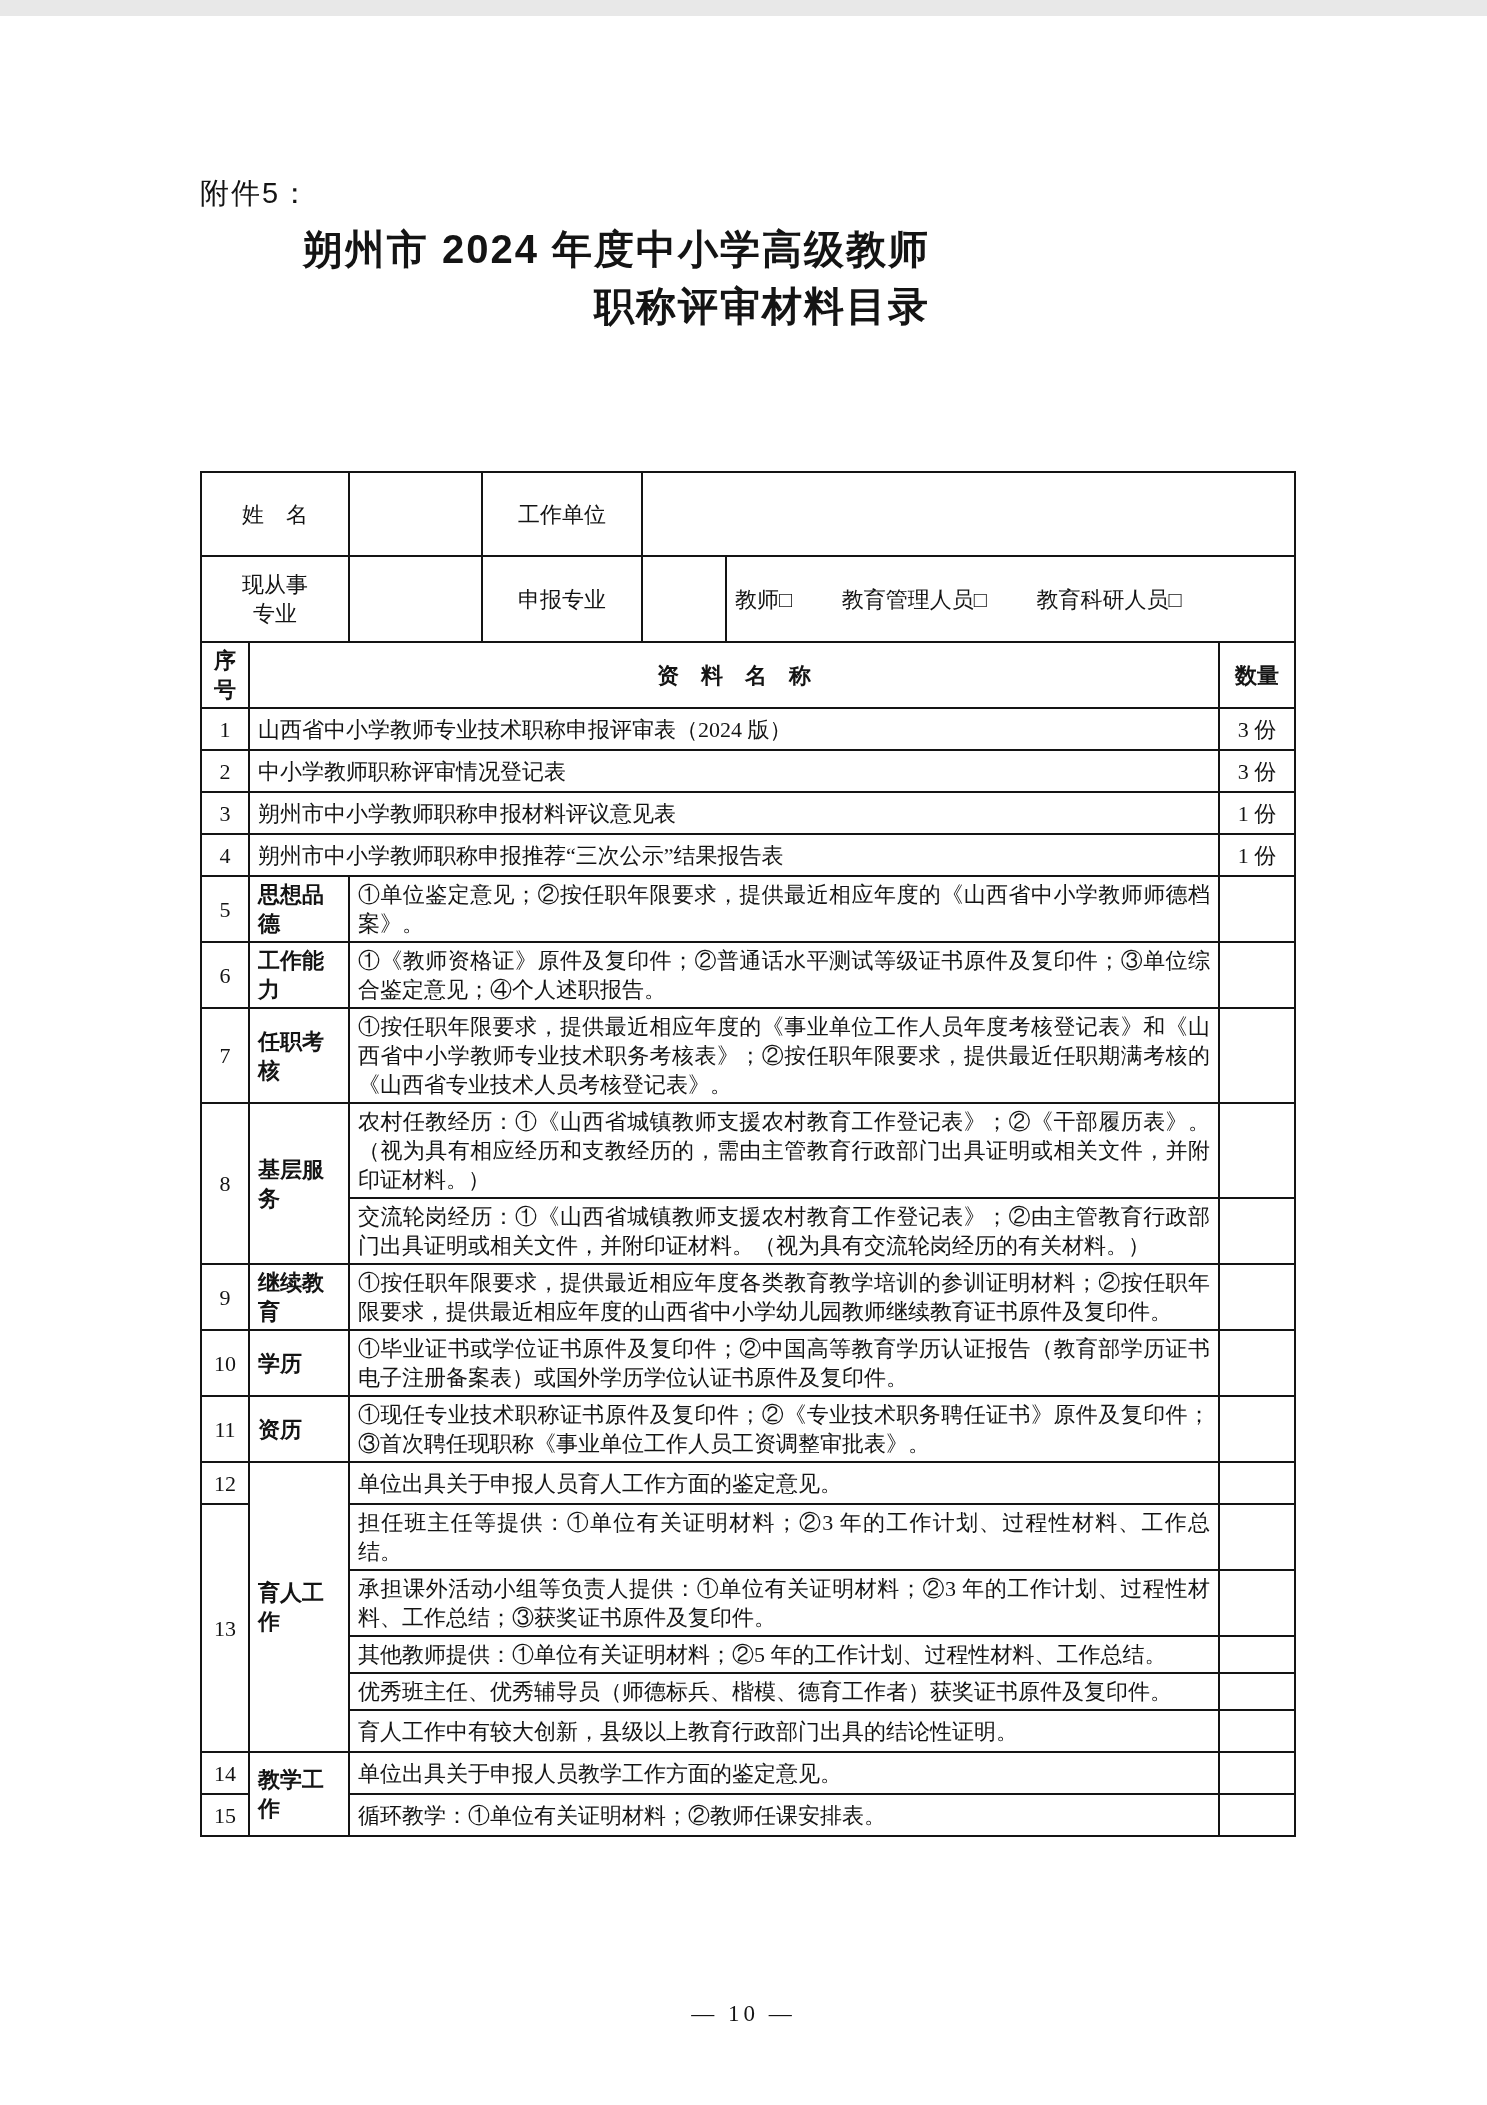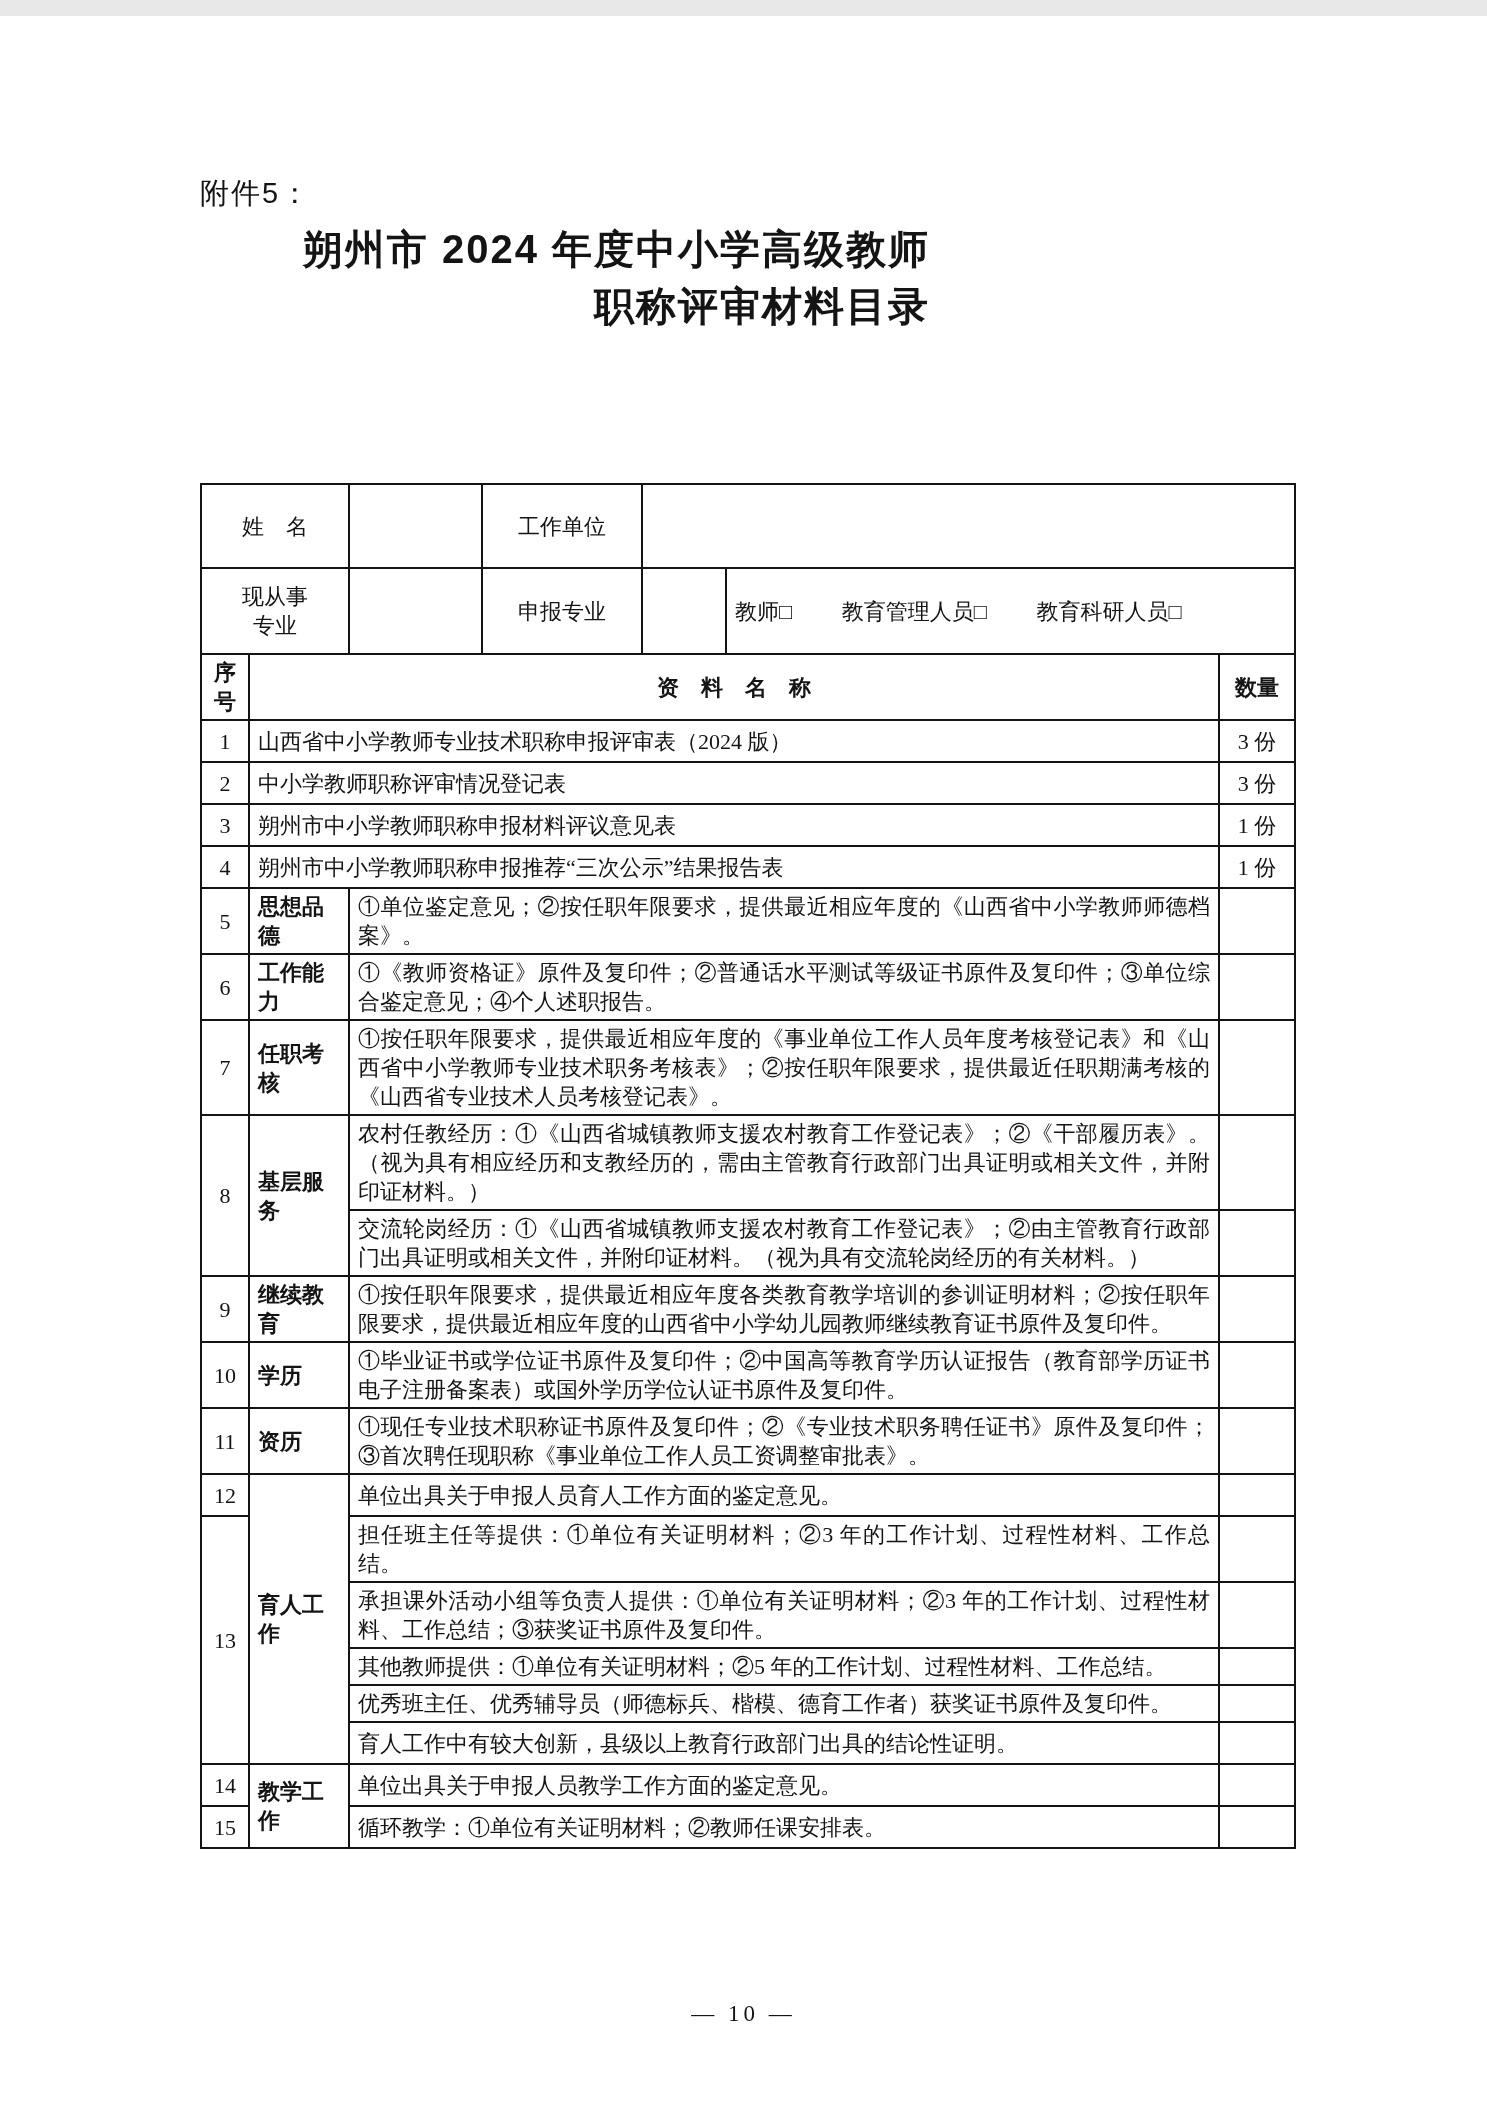--- a/index.html
+++ b/index.html
@@ -29,21 +29,21 @@
     text-align: right;
     font-family: "Liberation Sans", sans-serif;
     font-weight: bold;
     font-size: 40px;
     line-height: 57px;
     letter-spacing: 2px;
   }
   table.doc-table {
     position: absolute;
     left: 200px;
-    top: 467px;
+    top: 455px;
     width: 1094px;
     border-collapse: collapse;
     table-layout: fixed;
   }
   table.doc-table td {
     border: 2px solid #141414;
     font-size: 22px;
     line-height: 29px;
     padding: 3px 8px;
     vertical-align: middle;

